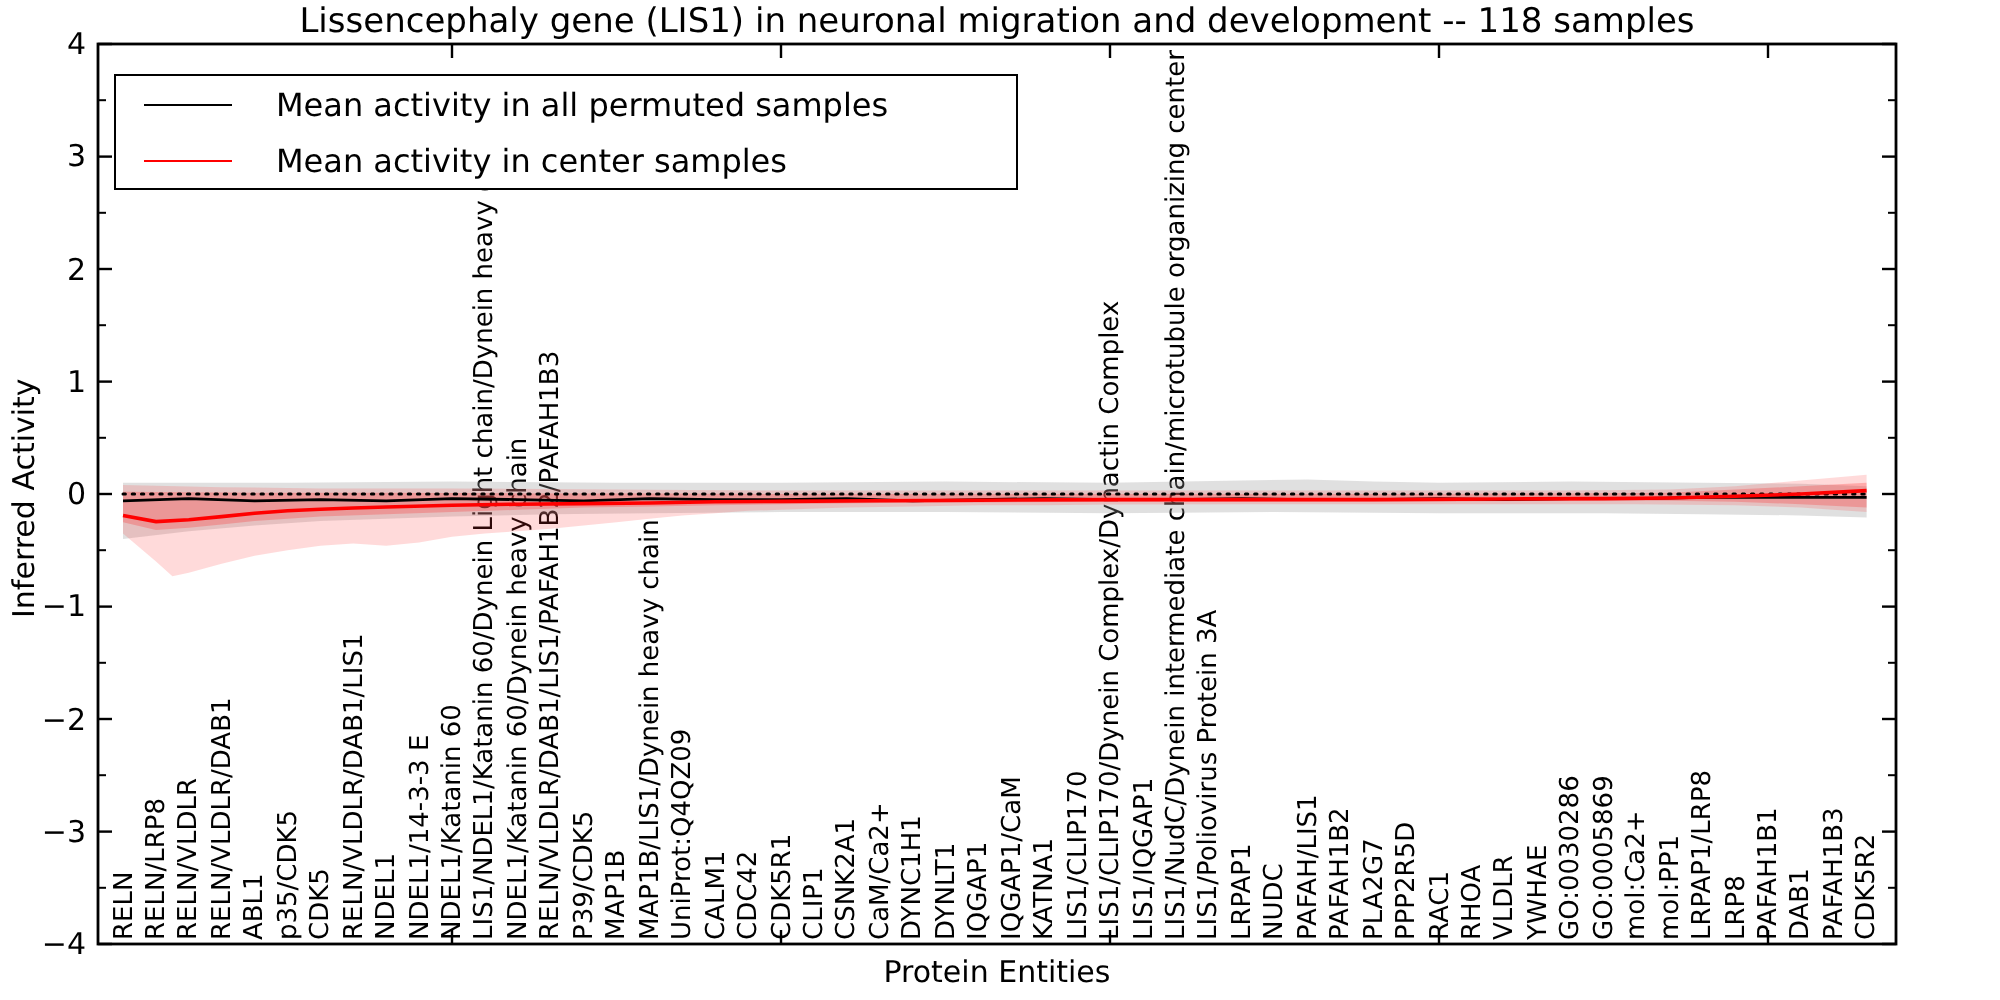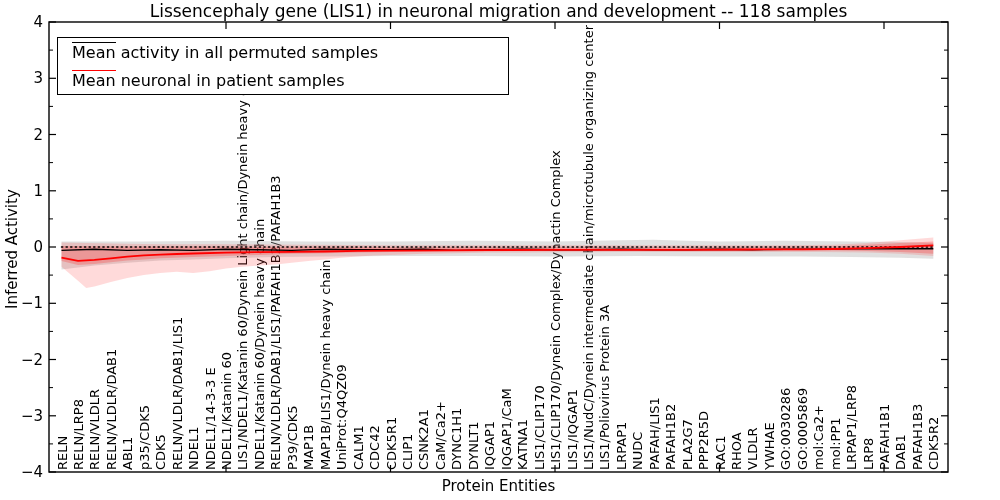--- a/index.html
+++ b/index.html
@@ -12,21 +12,21 @@
   #xlabel{position:absolute;left:49px;top:477px;width:899px;text-align:center;
           font-size:15px;z-index:3;}
   .xticklabel{position:absolute;transform:rotate(-90deg);transform-origin:0 0;
               font-size:13px;line-height:14px;white-space:nowrap;z-index:1;}
   .yticklabel{position:absolute;width:30px;text-align:right;font-size:15px;
               line-height:18px;z-index:3;}
   #plot-svg{position:absolute;left:0;top:0;z-index:2;pointer-events:none;}
   #legend{position:absolute;left:57px;top:37px;width:436px;height:56px;z-index:10;
           background:#fff;border:1.4px solid #000;display:flex;flex-direction:column;
           justify-content:space-around;padding-left:14px;}
-  .legend-row{display:flex;align-items:flex-start;flex-direction:column;}
+  .legend-row{display:flex;align-items:center;}
   .legend-line{display:inline-block;width:44px;height:0;border-top:1.7px solid #000;
                margin-right:22px;}
   .legend-label{font-size:16px;white-space:nowrap;}
 </style>
 </head>
 <body>
 
 <div id="figure">
   <div id="title">Lissencephaly gene (LIS1) in neuronal migration and development -- 118 samples</div>
   <div id="ylabel">Inferred Activity</div>
@@ -154,16 +154,16 @@
       <line x1="884.0" y1="472" x2="884.0" y2="465" stroke="#000" stroke-width="1.2"></line>
     </svg>
 
   <div id="legend">
     <div class="legend-row">
       <span class="legend-line" id="legend-line-0" style="border-top-color: rgb(0, 0, 0);"></span>
       <span class="legend-label">Mean activity in all permuted samples</span>
     </div>
     <div class="legend-row">
       <span class="legend-line" id="legend-line-1" style="border-top-color: rgb(255, 0, 0);"></span>
-      <span class="legend-label">Mean neuronal in patient samples</span>
+      <span class="legend-label">Mean activity in center samples</span>
     </div>
   </div>
 </div>
 
 </body></html>

